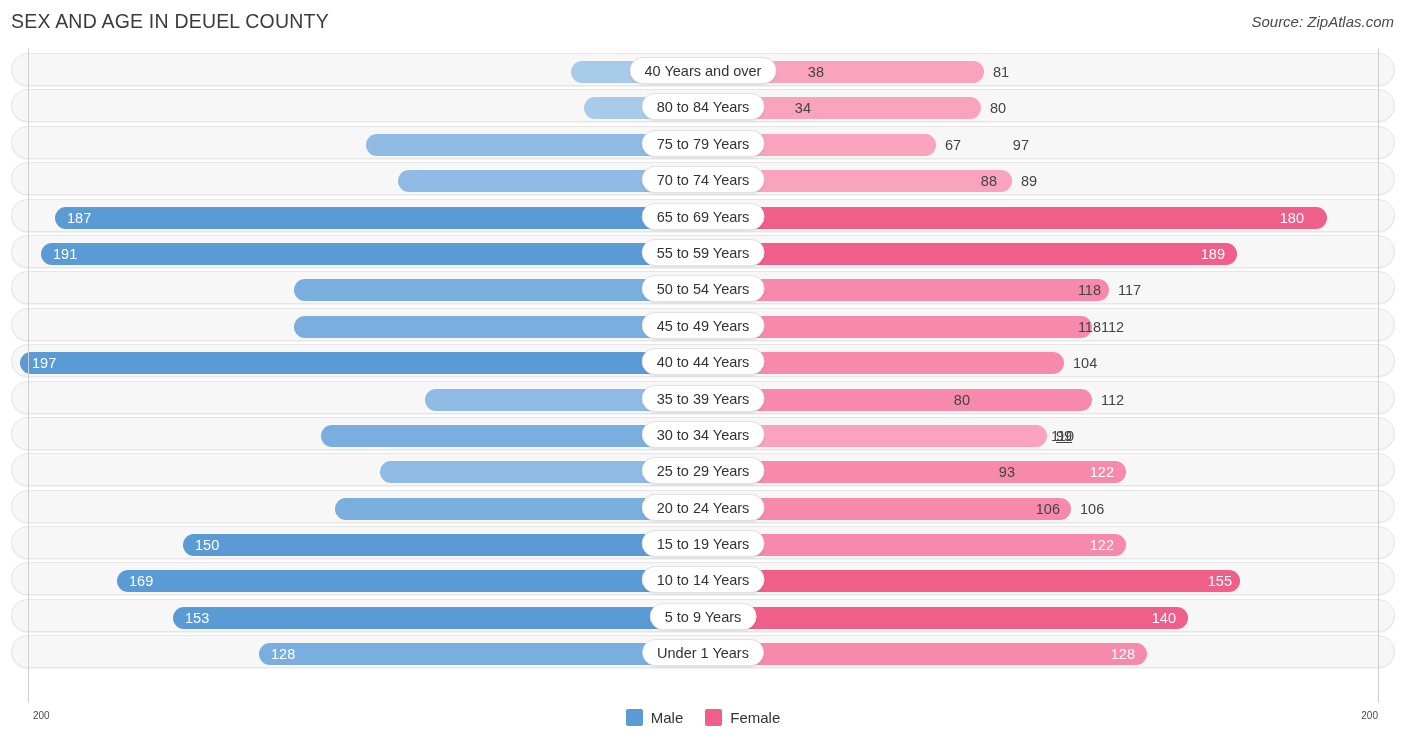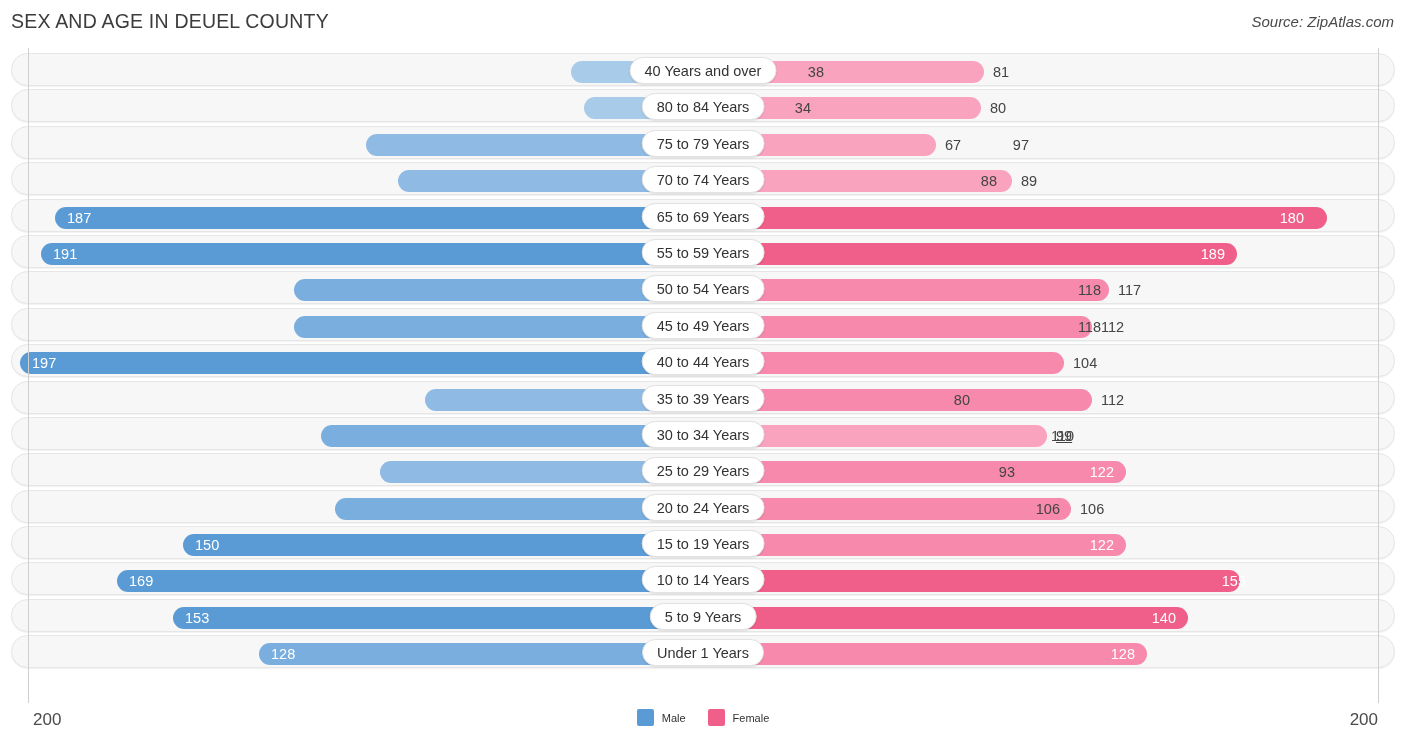--- a/index.html
+++ b/index.html
@@ -126,39 +126,39 @@
 
   
   .footer {
     position: absolute;
     left: 0; top: 703px;
     width: 1406px; height: 38px;
   }
   .axis-val {
     position: absolute;
     top: 7px;
-    font-size: 17px;
+    font-size: 10px;
     color: #4a4a4a;
   }
   .axis-val.left  { left: 33px; }
   .axis-val.right { right: 28px; }
 
   .legend {
     position: absolute;
     left: 0; right: 0; top: 6px;
     display: flex;
     justify-content: center;
     align-items: center;
     gap: 22px;
   }
   .legend-item {
     display: flex;
     align-items: center;
     gap: 8px;
-    font-size: 11px;
+    font-size: 15px;
     color: #333;
   }
   .swatch {
     width: 17px; height: 17px;
     border-radius: 2px;
     display: inline-block;
   }
 </style>
 </head>
 <body>
@@ -298,21 +298,21 @@
             <div class="val in" style="left: 183px;">150</div>
             <div class="val in" style="right: 280px; text-align: right;">122</div>
             <div class="age-pill">15 to 19 Years</div>
           </div>
         </div>
         <div class="row">
           <div class="track">
             <div class="bar male" style="width: 585px; background: rgb(91, 155, 213);"></div>
             <div class="bar female" style="width: 536px; background: rgb(239, 95, 138);"></div>
             <div class="val in" style="left: 117px;">169</div>
-            <div class="val in" style="right: 148px; text-align: left;">155</div>
+            <div class="val in" style="right: 162px; text-align: left;">155</div>
             <div class="age-pill">10 to 14 Years</div>
           </div>
         </div>
         <div class="row">
           <div class="track">
             <div class="bar male" style="width: 529px; background: rgb(91, 155, 213);"></div>
             <div class="bar female" style="width: 484px; background: rgb(239, 95, 138);"></div>
             <div class="val in" style="left: 173px; text-align: center;">153</div>
             <div class="val in" style="right: 218px; text-align: right;">140</div>
             <div class="age-pill">5 to 9 Years</div>

